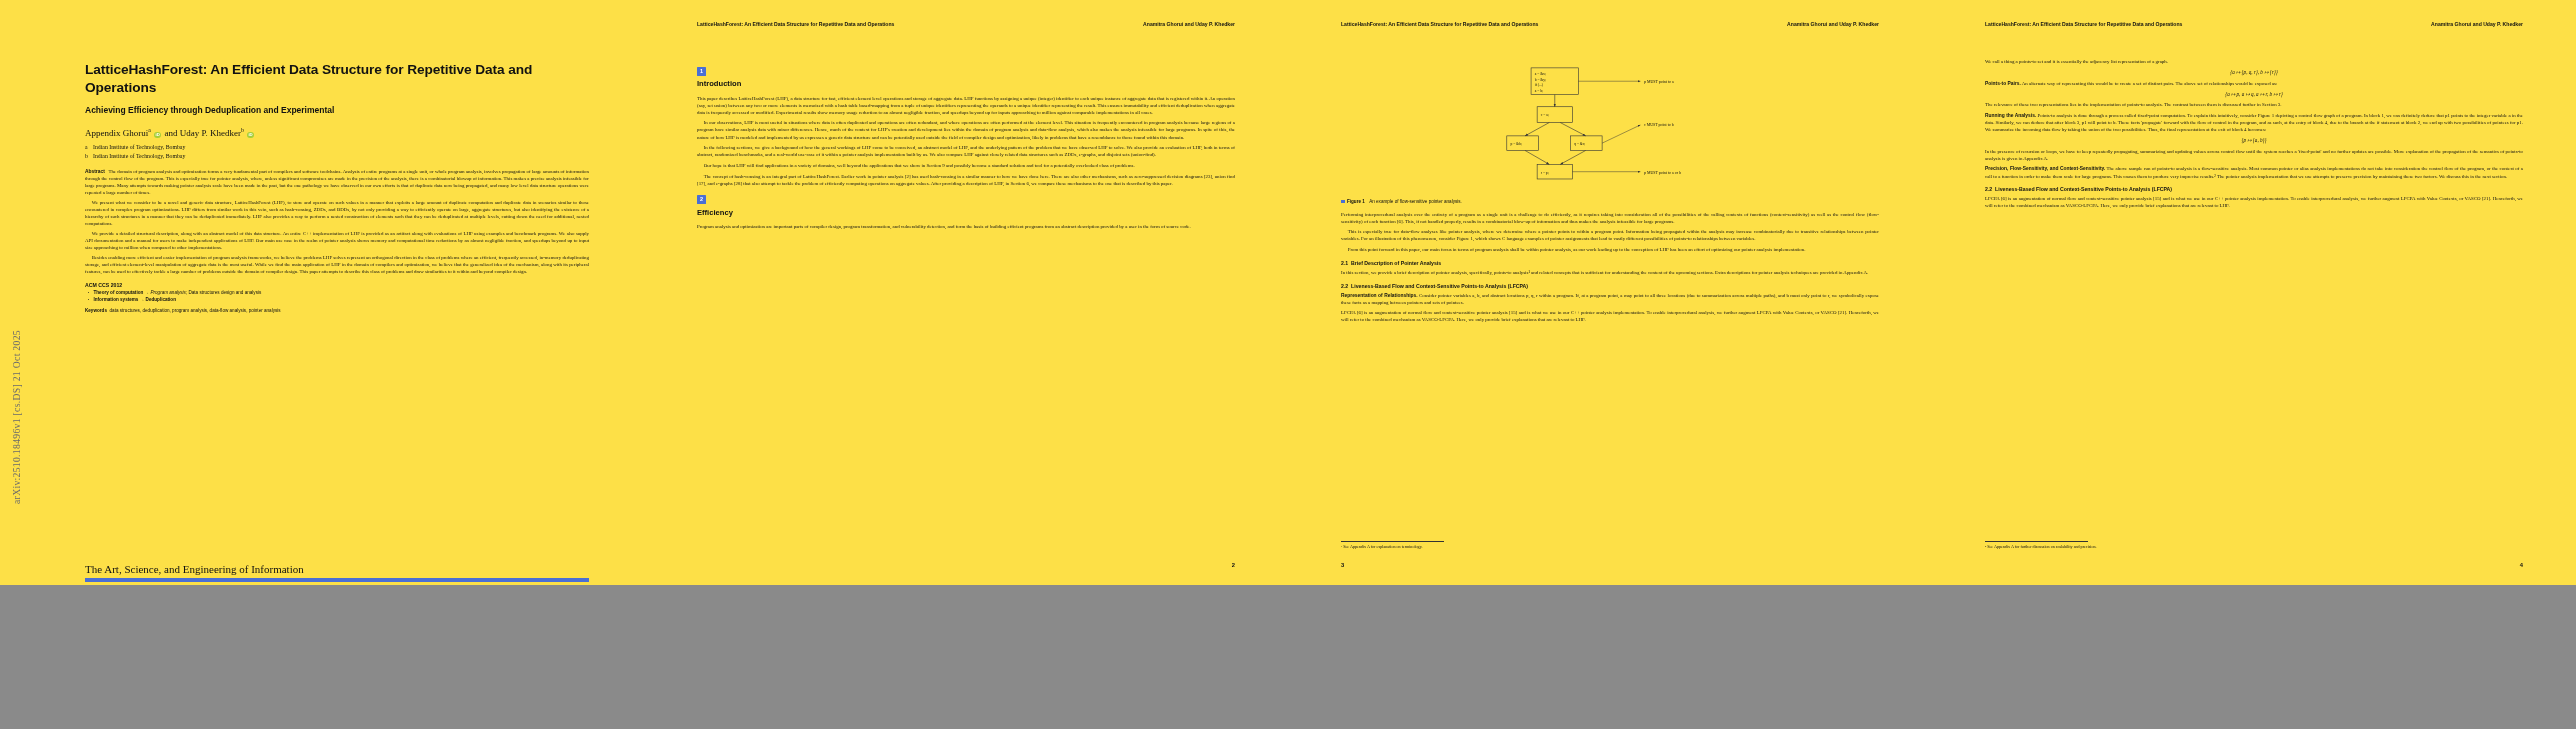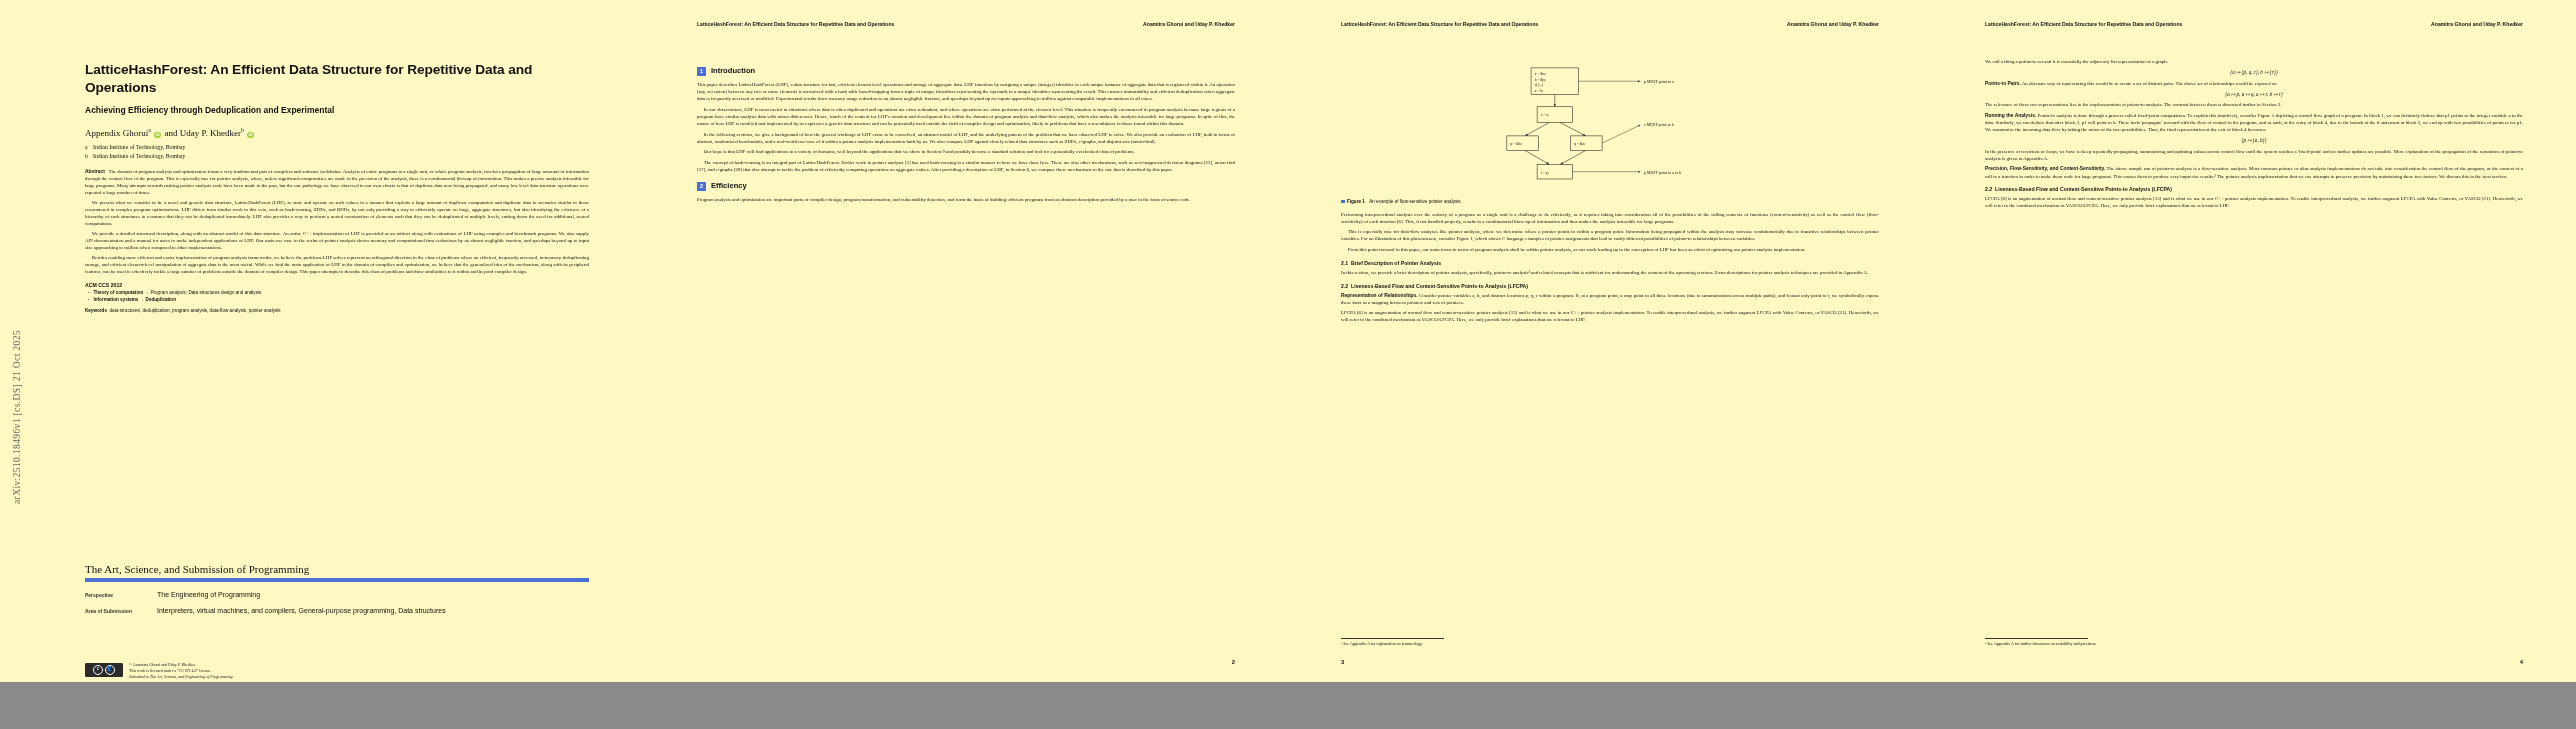--- a/index.html
+++ b/index.html
@@ -1,18 +1,18 @@
 <!DOCTYPE html>
 <html style="font-size:9.7px"><head>
 <meta charset="utf-8">
 <style>
   html,body{margin:0;padding:0;background:#8a8a8a;}
   body{font-family:"Liberation Serif",serif;}
   .spread{width:2576px;height:729px;display:flex;gap:0;background:#8a8a8a;position:relative;}
-  .page{background:#fef9c3;position:relative;overflow:hidden;flex:0 0 auto;height:682px;}
+  .page{background:#fde047;position:relative;overflow:hidden;flex:0 0 auto;height:585px;}
   .p1{width:644px;}
   .p2{width:644px;}
   .p3{width:644px;}
   .p4{width:644px;}
 
   
   .arxiv-strip{position:absolute;left:11px;top:304px;width:18px;height:200px;
     writing-mode:vertical-rl;transform:rotate(180deg);
     font-family:"Liberation Serif",serif;font-size:9.7px;color:#6b6b6b;letter-spacing:0.3px;white-space:nowrap;}
 
@@ -68,21 +68,21 @@
   .runhead{position:absolute;top:20.7px;font-family:"Liberation Sans",sans-serif;font-size:5.1px;font-weight:bold;color:#111;}
   .runhead.left{left:53px;}
   .runhead.right{right:53px;}
 
   .col{position:absolute;left:53px;width:538px;top:58px;}
   .p4 .col, .p2 .col{left:53px;}
 
   p.tx{font-family:"Liberation Serif",serif;font-size:4.9px;line-height:1.44;text-align:justify;color:#111;margin:0 0 3.6px 0;}
   p.tx.ind{text-indent:6.7px;}
 
-  .sec{display:flex;align-items:flex-start;gap:4.9px;margin:8.5px 0 5.5px 0;}
+  .sec{display:flex;align-items:flex-start;gap:4.9px;margin:8.5px 0 5.5px 0;flex-direction:column;}
   .sec .num{background:#4a6fd4;color:#fff;font-family:"Liberation Sans",sans-serif;font-weight:bold;
       font-size:5.5px;width:9px;height:9px;line-height:9px;text-align:center;flex:0 0 9px;border-radius:0.6px;}
   .sec .stxt{font-family:"Liberation Sans",sans-serif;font-weight:bold;font-size:7.6px;color:#111;line-height:1.15;}
   .subsec{font-family:"Liberation Sans",sans-serif;font-weight:bold;font-size:5.2px;color:#111;margin:6.7px 0 3px 0;}
 
   .runin{font-family:"Liberation Sans",sans-serif;font-weight:bold;font-size:4.9px;}
   .eq{text-align:center;font-family:"Liberation Serif",serif;font-style:italic;font-size:5.1px;margin:4.3px 0;color:#111;}
 
   
   .figwrap{margin:6px 0 4.9px 0;}
@@ -139,21 +139,21 @@
             <b>Information systems</b> <span>→</span> <b>Deduplication</b>
           </li>
         </ul>
         <div class="kw">
           <b>Keywords</b>&nbsp;&nbsp;<span>data structures, deduplication, program analysis, data-flow analysis, pointer analysis</span>
         </div>
       </div>
     </div>
 
     <div class="journal">
-      <div class="jt">The Art, Science, and Submission of Programming</div>
+      <div class="jt">The Art, Science, and Engineering of Information</div>
       <div class="jrule"></div>
       <div class="jrow">
         <div class="jlbl">Perspective</div>
         <div class="jval">The Engineering of Programming</div>
       </div>
       <div class="jrow">
         <div class="jlbl">Area of Submission</div>
         <div class="jval">Interpreters, virtual machines, and compilers, General-purpose programming, Data structures</div>
       </div>
     </div>

